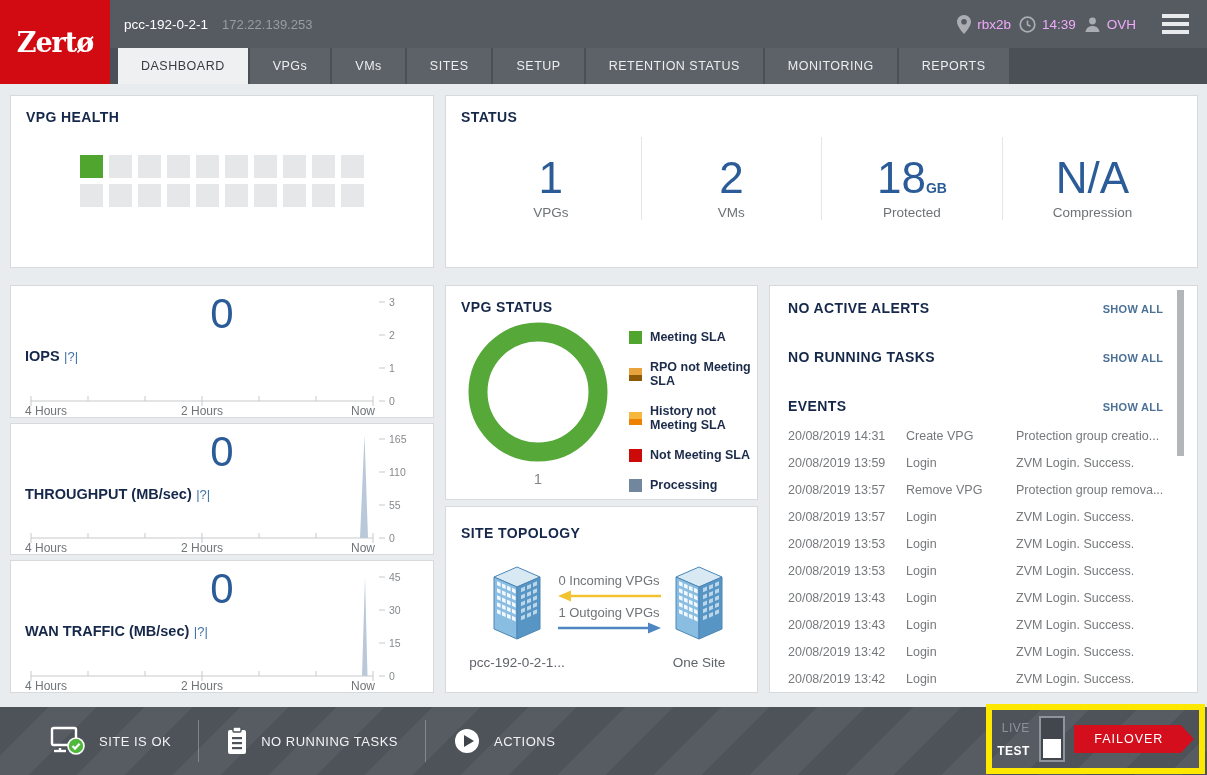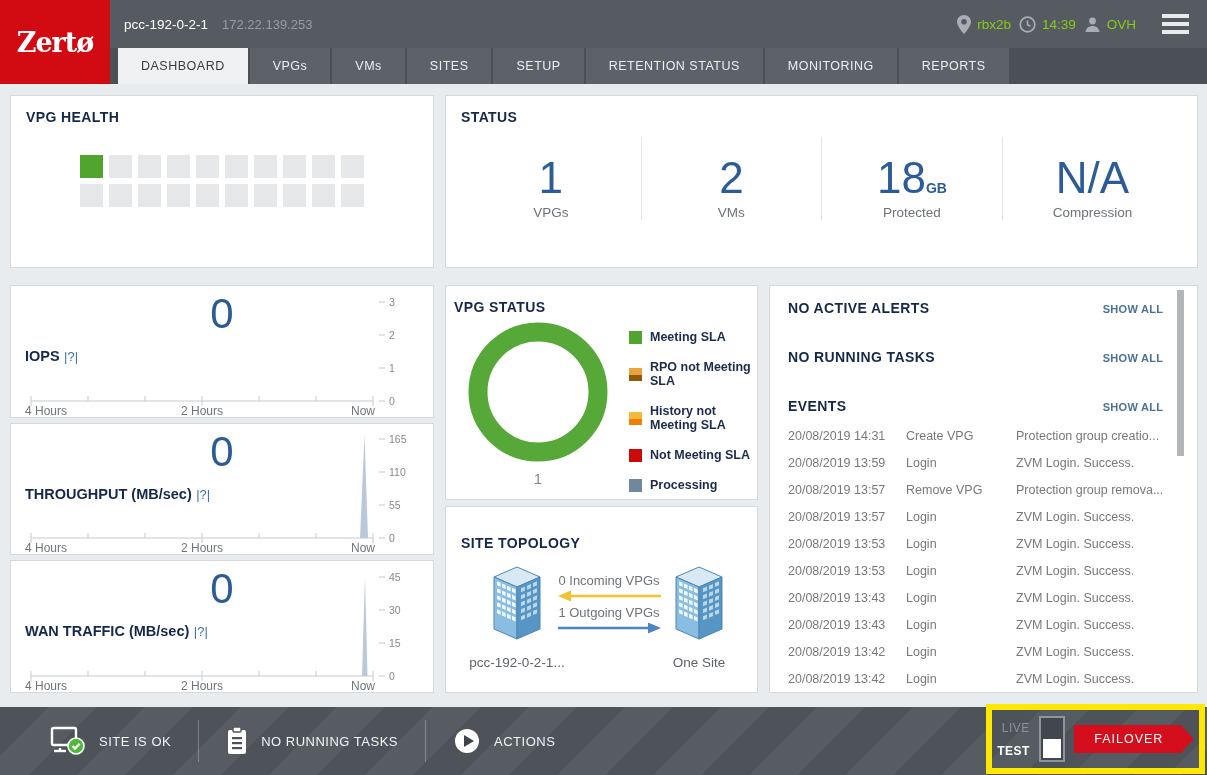--- a/index.html
+++ b/index.html
@@ -7,21 +7,21 @@
     font-family:"Liberation Sans", sans-serif; background:#e9ecee; }
 
   
   .header { position:relative; height:84px; background:#565a61; }
   .logo { position:absolute; left:0; top:0; width:110px; height:84px; background:#d20b12;
     display:flex; align-items:center; justify-content:center;text-align:center; }
   .logo span { color:#fff; font-family:"DejaVu Serif", serif; font-weight:bold; font-size:27px; letter-spacing:-1px; }
   .top-row { margin-left:110px; height:48px; display:flex; align-items:center; padding:0 18px 0 14px; }
   .site-name { color:#ffffff; font-size:13.5px; margin-right:14px; }
   .site-ip { color:#979da3; font-size:13px; }
-  .top-right { margin-left:auto; display:flex; align-items:center; gap:8px; color:#84cc16; font-size:13.5px; }
+  .top-right { margin-left:auto; display:flex; align-items:center; gap:8px; color:#f0abfc; font-size:13.5px; }
   .top-right .chip { display:flex; align-items:center; gap:6px; }
   .hamburger { margin-left:18px; display:flex; flex-direction:column; gap:4px; cursor:pointer; }
   .hamburger div { width:27px; height:4px; background:#e9eaeb; }
   .tab-row { margin-left:110px; height:36px; background:#4b4f56; display:flex; align-items:stretch; padding-left:8px; }
   .tab { background:#5d6268; color:#eceeef; font-size:12.5px; letter-spacing:.5px;
     display:flex; align-items:center; padding:0 23px; margin-right:2px; cursor:pointer; white-space:nowrap; }
   .tab.active { background:#eef0f1; color:#373c41; }
 
   
   .main { padding:11px 14px 0 10px; display:grid; grid-template-columns:424px 313px 1fr;
@@ -53,32 +53,32 @@
   .big-zero { position:absolute; top:4px; left:0; right:0; text-align:center;
     color:#2b5c97; font-size:42px; font-weight:400; z-index:1; }
   svg.plot { position:absolute; left:0; bottom:0; width:424px; height:133px; }
   .ax { stroke:#c6c9cc; stroke-width:1; }
   .xlab { fill:#6f7478; font-size:12px; }
   .ylab { fill:#85898d; font-size:10.5px; }
   .spike { fill:#bac9da; }
 
   
   .mid-col { grid-column:2; grid-row:2; display:flex; flex-direction:column; gap:6px; }
-  .vpg-status { height:215px; padding:13px 8px; }
+  .vpg-status { height:215px; padding:13px 15px; }
   .donut-num { fill:#85898c; font-size:15px; }
   .legend { position:absolute; left:183px; top:44px; display:flex; flex-direction:column; gap:16px; }
   .li { display:flex; align-items:center; gap:8px; }
   .sw { width:13px; height:13px; flex:0 0 13px; }
   .li:nth-child(1) .sw { background:#4fa52e; }
   .li:nth-child(2) .sw { background:linear-gradient(#e8a33c 0 55%, #8f5a07 55% 100%); }
   .li:nth-child(3) .sw { background:linear-gradient(#f6b73e 0 55%, #ee8103 55% 100%); }
   .li:nth-child(4) .sw { background:#cc0a0a; }
   .li:nth-child(5) .sw { background:#70879e; }
   .li span { font-size:12.5px; font-weight:bold; color:#1c2b4a; }
-  .topology { flex:1; padding:28px 15px; }
+  .topology { flex:1; padding:18px 15px; }
   .topo-svg { position:absolute; left:8px; top:48px; }
   .topo-text { fill:#6f7478; font-size:13px; }
   .topo-site { fill:#5f646a; font-size:13.5px; }
 
   
   .activity { grid-column:3; grid-row:2; padding:14px 34px 10px 18px; }
   .act-head { display:flex; justify-content:space-between; align-items:baseline; margin-bottom:33px; }
   .act-head.events { margin-bottom:8px; }
   .show-all { font-size:11px; font-weight:bold; color:#4c7197; letter-spacing:.3px; cursor:pointer; }
   .ev-row { display:flex; height:27px; align-items:center; font-size:12.5px; color:#76797c; cursor:pointer; }

